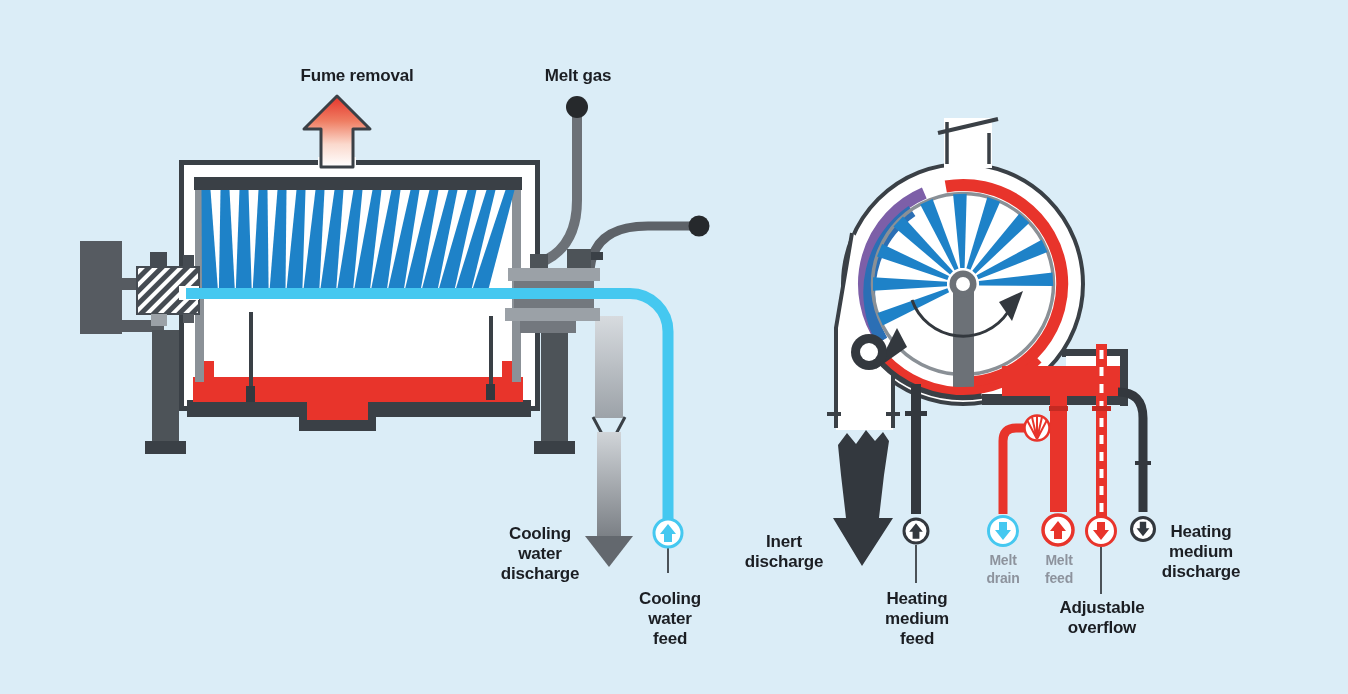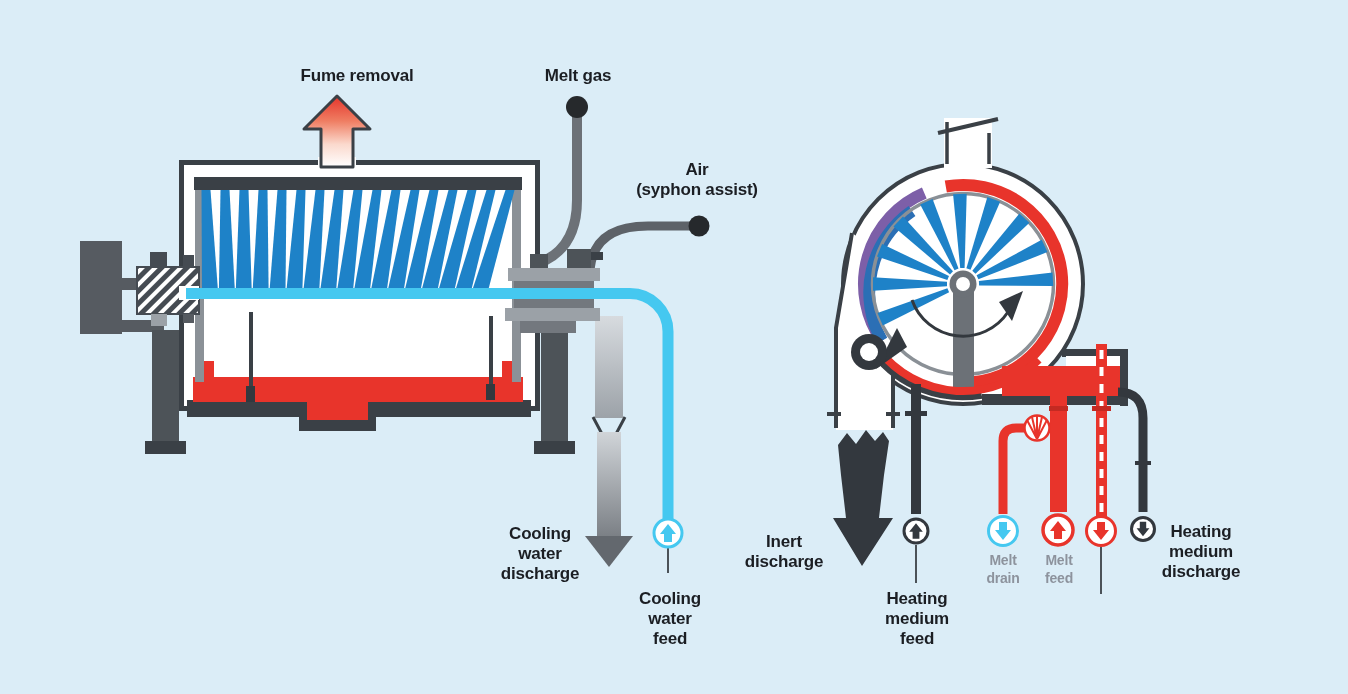--- a/index.html
+++ b/index.html
@@ -270,33 +270,33 @@
     </g>
     <g>
       <circle cx="1143" cy="529" r="11.5" class="f-white" stroke="var(--near-black)" stroke-width="3"></circle>
       <path transform="translate(1143 529) rotate(180) scale(0.8)" d="M0 -9 L8 1 L4 1 L4 9 L-4 9 L-4 1 L-8 1 Z" class="f-black"></path>
     </g>
   </g>
 </svg>
 
   <div class="lbl" style="left:267px;top:66px;">Fume removal</div>
   <div class="lbl" style="left:488px;top:66px;">Melt gas</div>
-  <div class="lbl" style="left:607px;top:160px;">Air
-(syphon assist)</div>
   <div class="lbl" style="left:450px;top:524px;">Cooling
 water
 discharge</div>
   <div class="lbl" style="left:580px;top:589px;">Cooling
 water
 feed</div>
   <div class="lbl" style="left:694px;top:532px;">Inert
 discharge</div>
   <div class="lbl" style="left:827px;top:589px;">Heating
 medium
 feed</div>
   <div class="lbl gray" style="left:958px;top:551px;">Melt
 drain</div>
   <div class="lbl gray" style="left:1014px;top:551px;">Melt
 feed</div>
+  <div class="lbl" style="left:1012px;top:598px;">Adjustable
+overflow</div>
   <div class="lbl" style="left:1111px;top:522px;">Heating
 medium
 discharge</div>
 </div>
 
 </body></html>

